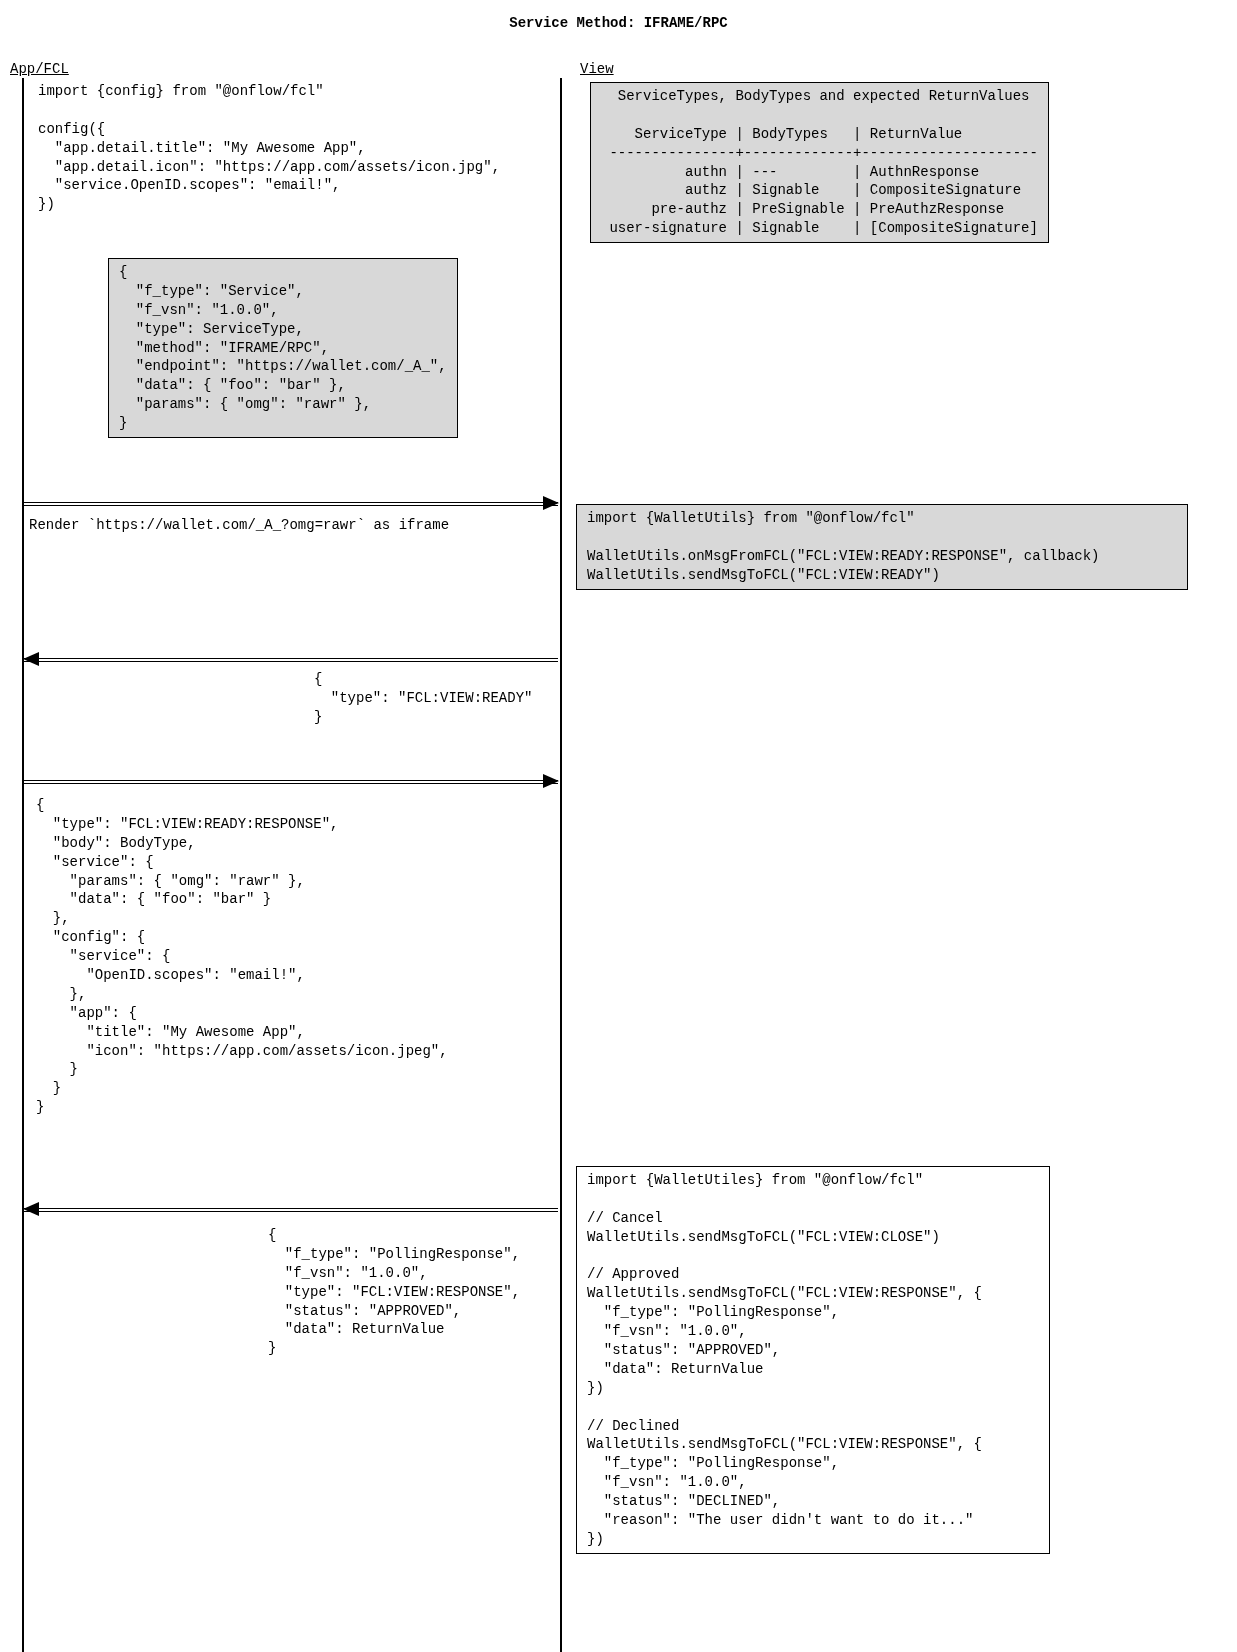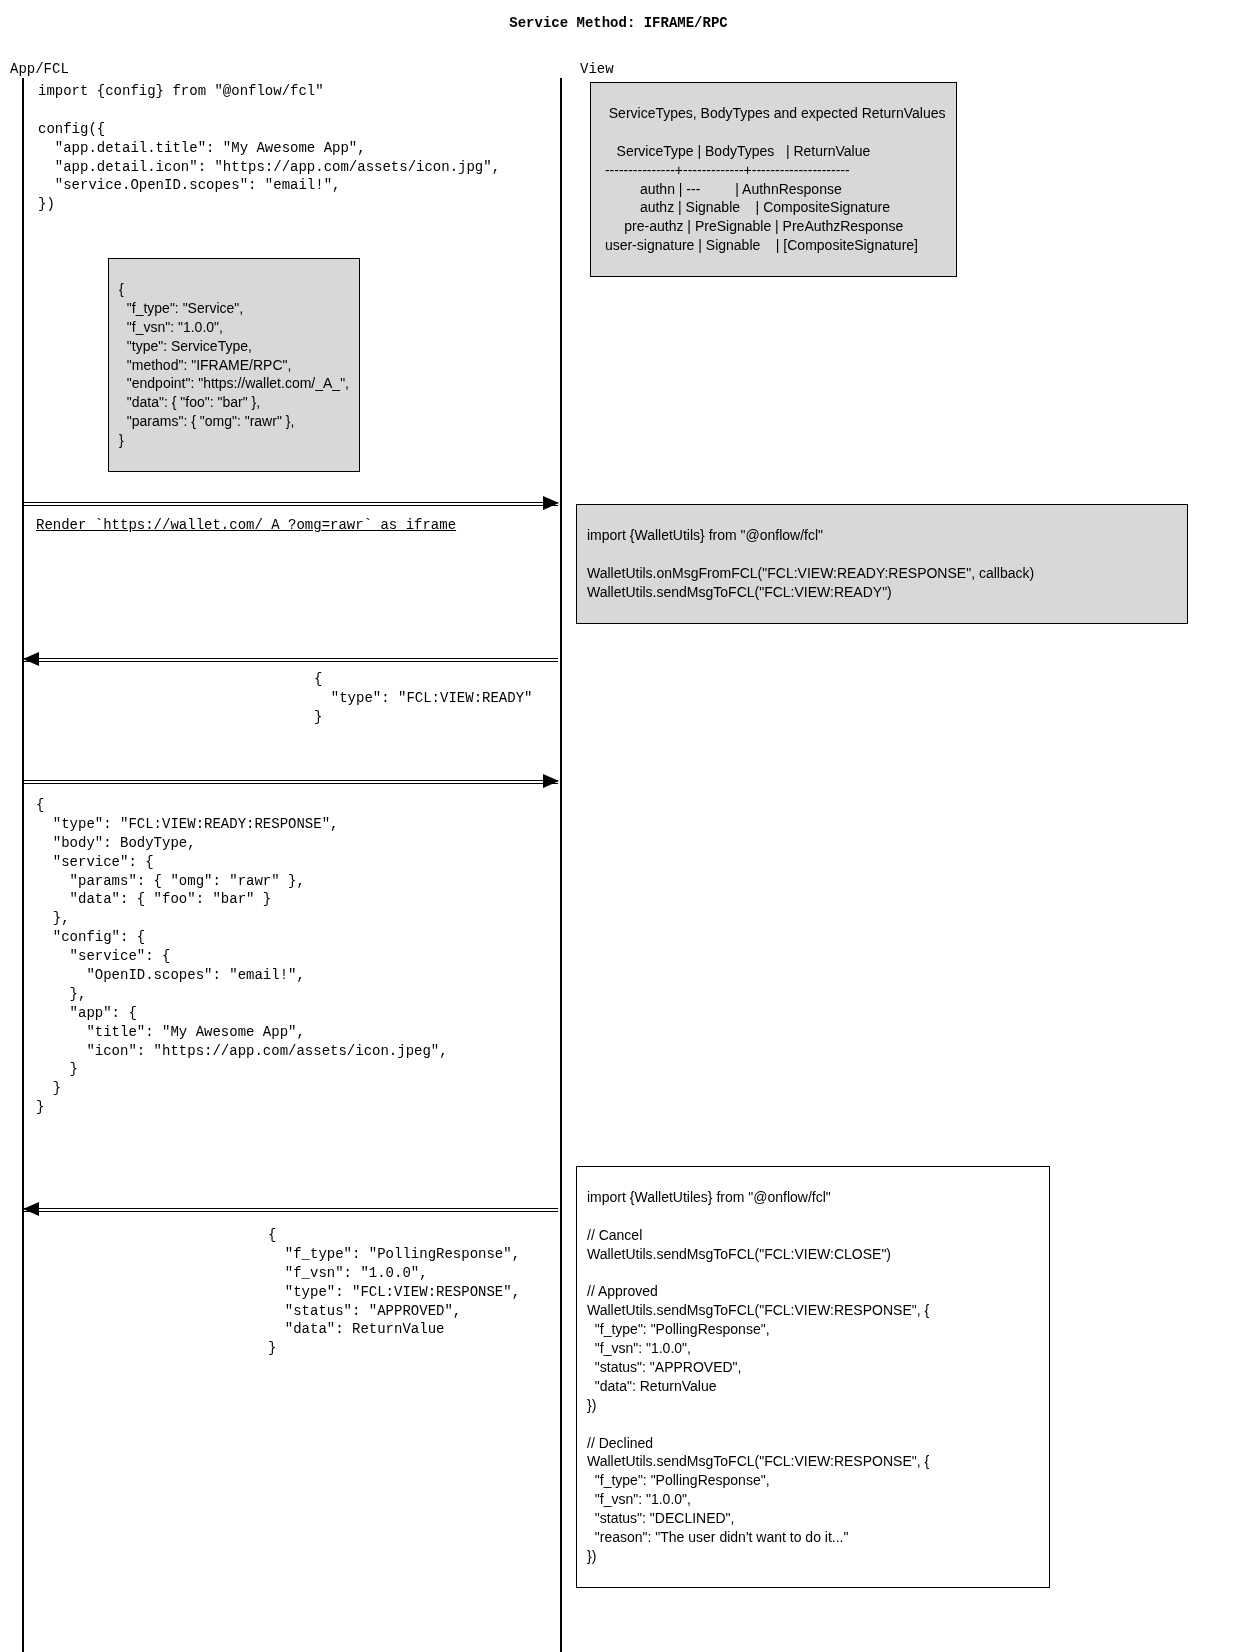--- a/index.html
+++ b/index.html
@@ -23,38 +23,39 @@
       top: 14px;
       left: 0;
       width: 100%;
       text-align: center;
       font-weight: bold;
     }
     .lane-label {
       position: absolute;
       top: 60px;
       font-weight: normal;
+      text-decoration: underline;
     }
     .lane-left { left: 10px; }
     .lane-right { left: 580px; }
     .lifeline {
       position: absolute;
       top: 78px;
       bottom: 0;
       width: 0;
       border-left: 2px solid #000;
     }
     .lifeline-left { left: 22px; }
     .lifeline-right { left: 560px; }
     .box {
       position: absolute;
       border: 1px solid #000;
-      padding: 21px 10px;
+      padding: 4px 10px;
       white-space: pre;
-      font-family: Liberation Sans, sans-serif;
+      font-family: Liberation Mono, monospace;
       background: #fff;
     }
     .box-grey { background: #d8d8d8; }
     .text {
       position: absolute;
       white-space: pre;
     }
     .arrow-double {
       position: absolute;
       height: 1px;
@@ -114,21 +115,21 @@
   "f_type": "Service",
   "f_vsn": "1.0.0",
   "type": ServiceType,
   "method": "IFRAME/RPC",
   "endpoint": "https://wallet.com/_A_",
   "data": { "foo": "bar" },
   "params": { "omg": "rawr" },
 }</div>
 
   <div class="arrow-double arrow-head-right" style="left:24px; top:502px; width:534px;"></div>
-  <div class="text" style="left:36px; top:516px;text-decoration:underline;">Render `https://wallet.com/_A_?omg=rawr` as iframe</div>
+  <div class="text" style="left:29px; top:516px;">Render `https://wallet.com/_A_?omg=rawr` as iframe</div>
 
   <div class="box box-grey" style="left:576px; top:504px; width:612px;">import {WalletUtils} from "@onflow/fcl"
 
 WalletUtils.onMsgFromFCL("FCL:VIEW:READY:RESPONSE", callback)
 WalletUtils.sendMsgToFCL("FCL:VIEW:READY")</div>
 
   <div class="arrow-double arrow-head-left" style="left:24px; top:658px; width:534px;"></div>
   <div class="text" style="left:314px; top:670px;">{
   "type": "FCL:VIEW:READY"
 }</div>

